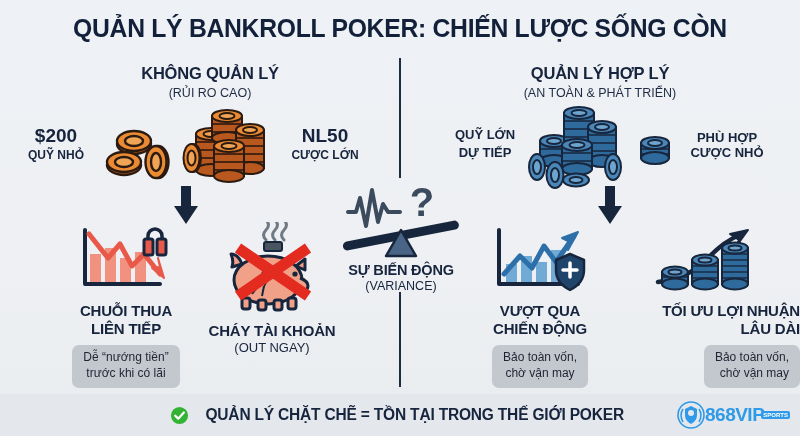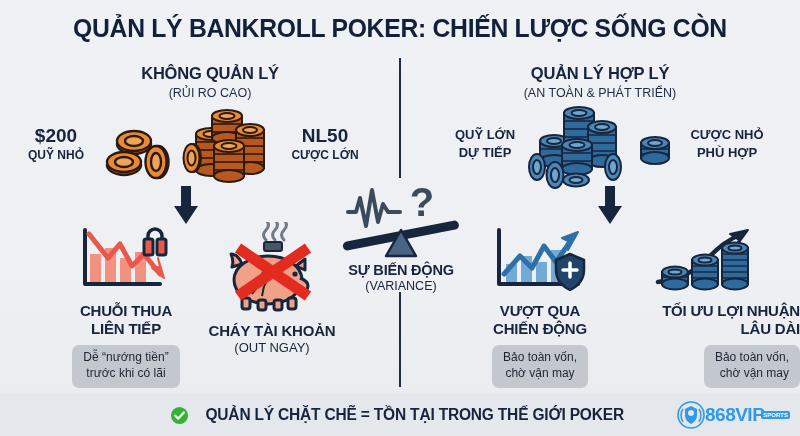--- a/index.html
+++ b/index.html
@@ -285,22 +285,22 @@
             <line x1="5" y1="21" x2="33" y2="21"></line>
           </g>
         <ellipse cx="19" cy="25" rx="14" ry="6" fill="#2f6a9c"></ellipse>
         <ellipse cx="19" cy="10" rx="14" ry="6" fill="#4a87b8"></ellipse>
         <ellipse cx="19" cy="10" rx="7" ry="3" fill="#6ea5cf"></ellipse>
       </g>
     </svg>
   </div>
 
   <div class="money-label" id="lbl-cuocnho">
+    <div class="sm2" style="font-size:13px;margin-top:3px">PHÙ HỢP</div>
     <div class="sm2" style="font-size:13px">CƯỢC NHỎ</div>
-    <div class="sm2" style="font-size:13px;margin-top:3px">PHÙ HỢP</div>
   </div>
 
   <div class="arrow-down" id="arrow-left">
     <svg width="28" height="40" viewBox="0 0 28 40">
         <path d="M9 0 h10 v20 h7 L14 38 L2 20 h7 Z" fill="#17263d"></path>
       </svg>
   </div>
   <div class="arrow-down" id="arrow-right">
     <svg width="28" height="40" viewBox="0 0 28 40">
         <path d="M9 0 h10 v20 h7 L14 38 L2 20 h7 Z" fill="#17263d"></path>

